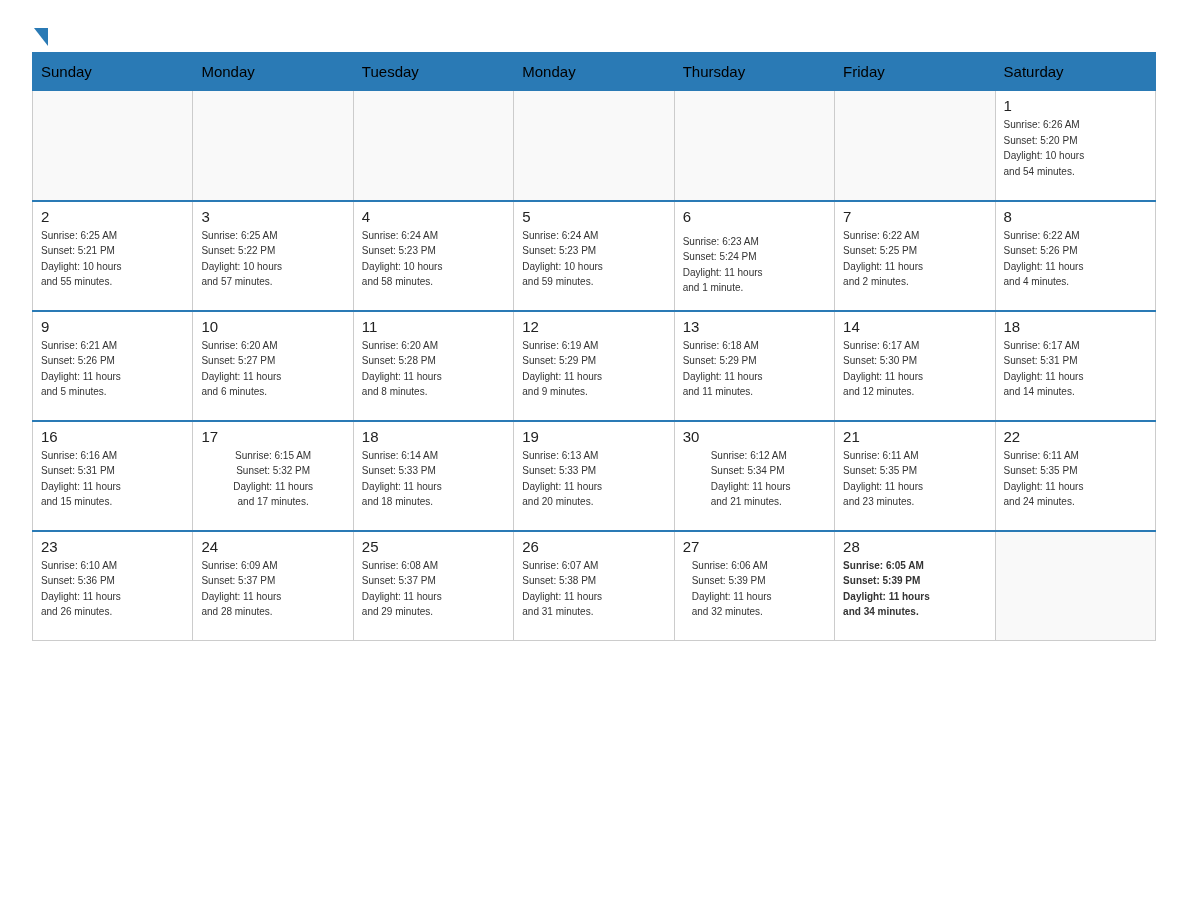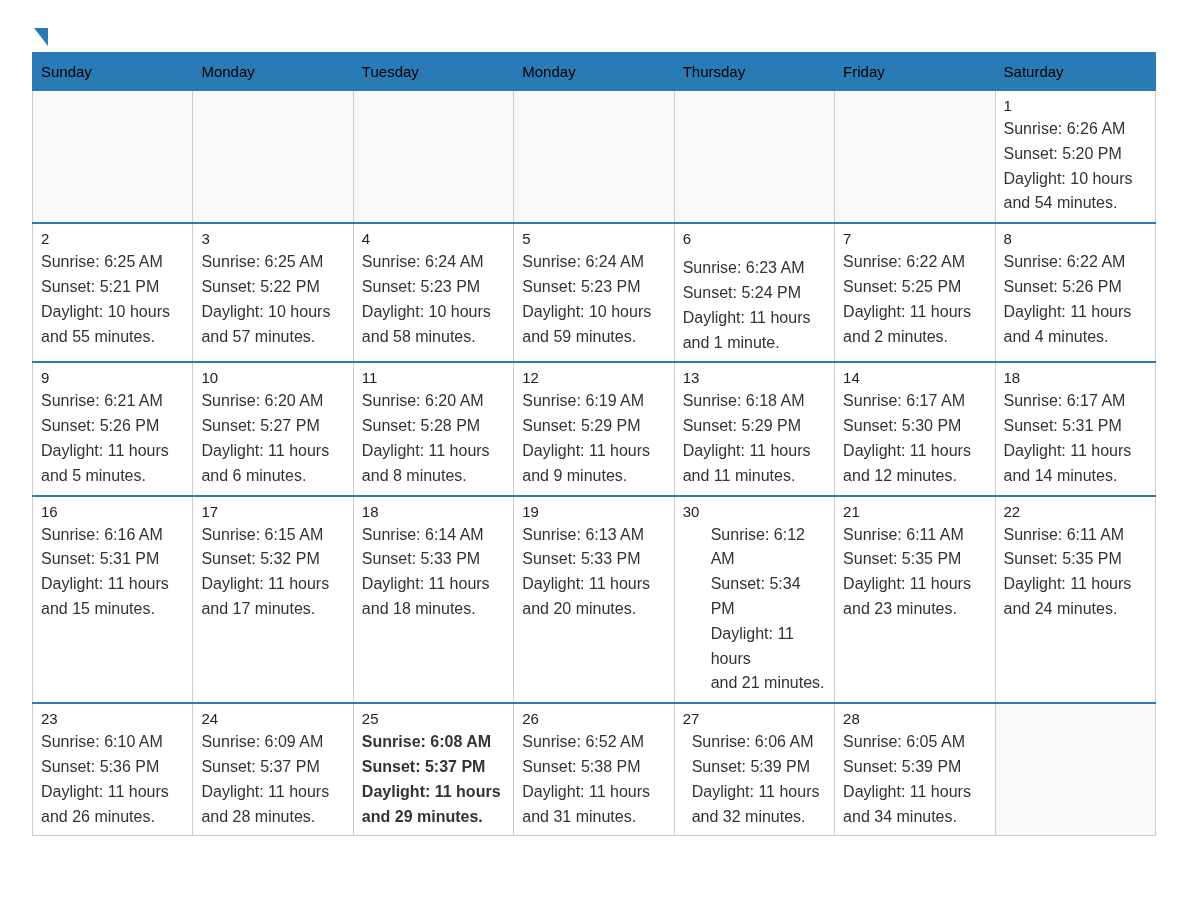--- a/index.html
+++ b/index.html
@@ -87,21 +87,21 @@
       background: #f9f9f9;
     }
     .day-number {
       font-size: 15px;
       font-weight: normal;
       color: #222;
       display: block;
       margin-bottom: 3px;
     }
     .day-info {
-      font-size: 16px;
+      font-size: 10px;
       color: #333;
       line-height: 1.55;
     }
     .row-divider td {
       border-top: 2px solid #2a7ab5;
     }
   </style>
 </head>
 <body>
 
@@ -252,21 +252,21 @@
       <tr class="row-divider">
         <td>
           <span class="day-number">16</span>
           <div class="day-info" style="white-space: pre-line;">Sunrise: 6:16 AM
 Sunset: 5:31 PM
 Daylight: 11 hours
 and 15 minutes.</div>
         </td>
         <td>
           <span class="day-number">17</span>
-          <div class="day-info" style="white-space: pre-line;">Sunrise: 6:15 AM
+          <div class="day-info" style="white-space: pre-line; text-align: center;">Sunrise: 6:15 AM
 Sunset: 5:32 PM
 Daylight: 11 hours
 and 17 minutes.</div>
         </td>
         <td>
           <span class="day-number">18</span>
           <div class="day-info" style="white-space: pre-line;">Sunrise: 6:14 AM
 Sunset: 5:33 PM
 Daylight: 11 hours
 and 18 minutes.</div>
@@ -310,42 +310,42 @@
         </td>
         <td>
           <span class="day-number">24</span>
           <div class="day-info" style="white-space: pre-line;">Sunrise: 6:09 AM
 Sunset: 5:37 PM
 Daylight: 11 hours
 and 28 minutes.</div>
         </td>
         <td>
           <span class="day-number">25</span>
-          <div class="day-info" style="white-space: pre-line; font-weight: bold;">Sunrise: 6:08 AM
+          <div class="day-info" style="white-space: pre-line;">Sunrise: 6:08 AM
 Sunset: 5:37 PM
 Daylight: 11 hours
 and 29 minutes.</div>
         </td>
         <td>
           <span class="day-number">26</span>
-          <div class="day-info" style="white-space: pre-line;">Sunrise: 6:52 AM
+          <div class="day-info" style="white-space: pre-line;">Sunrise: 6:07 AM
 Sunset: 5:38 PM
 Daylight: 11 hours
 and 31 minutes.</div>
         </td>
         <td>
           <span class="day-number">27</span>
           <div class="day-info" style="white-space: pre-line; margin-left: 9px;">Sunrise: 6:06 AM
 Sunset: 5:39 PM
 Daylight: 11 hours
 and 32 minutes.</div>
         </td>
         <td>
           <span class="day-number">28</span>
-          <div class="day-info" style="white-space: pre-line;">Sunrise: 6:05 AM
+          <div class="day-info" style="white-space: pre-line; font-weight: bold;">Sunrise: 6:05 AM
 Sunset: 5:39 PM
 Daylight: 11 hours
 and 34 minutes.</div>
         </td>
         <td class="empty"></td>
       </tr>
     </tbody>
 </table>
 
 </body></html>

